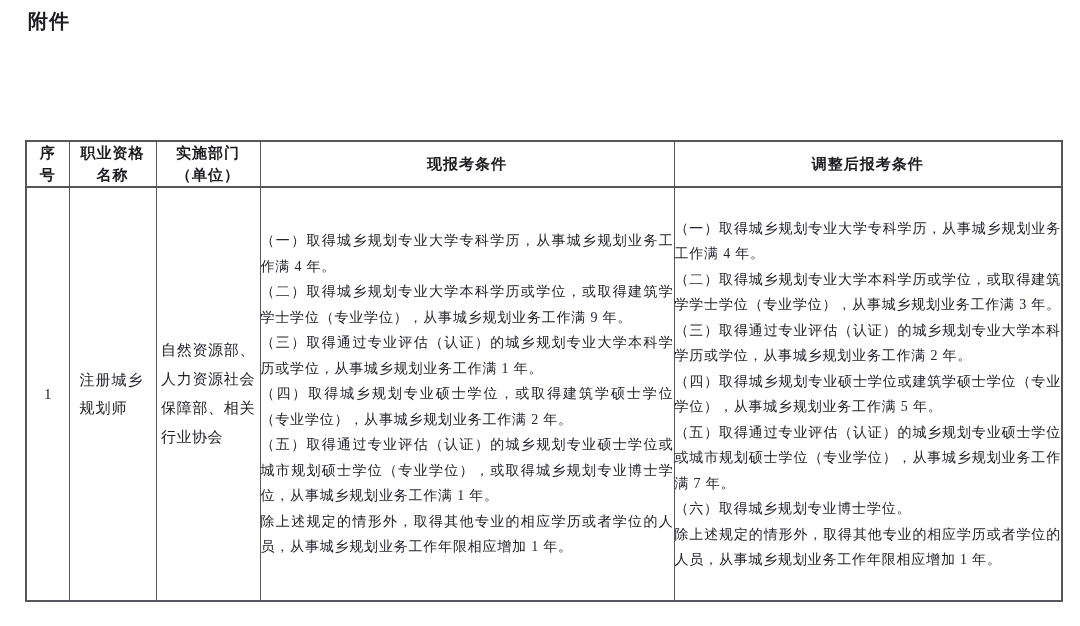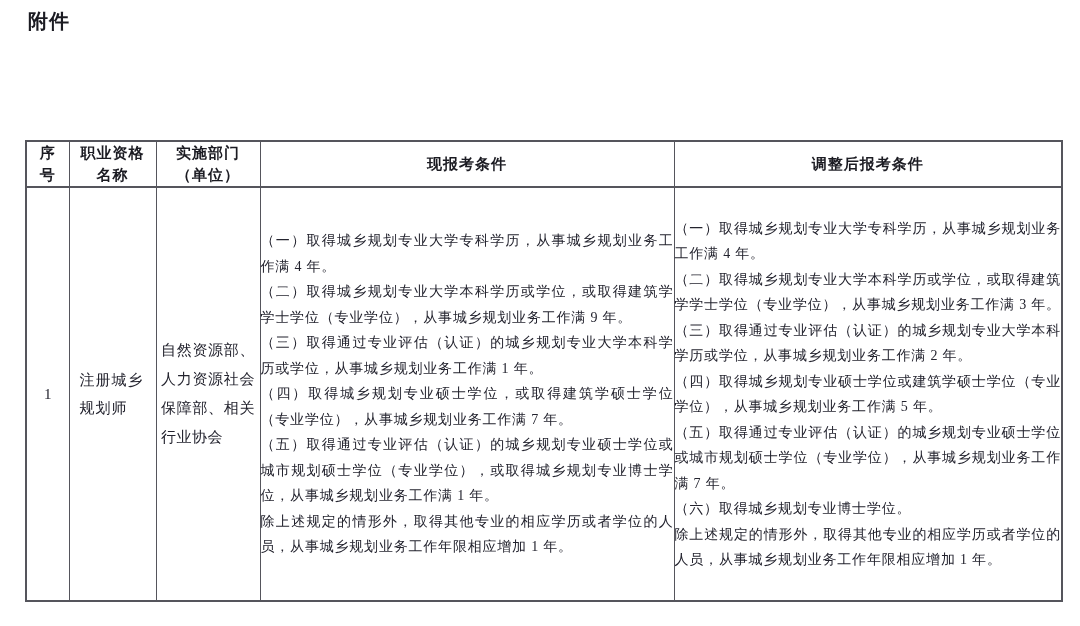--- a/index.html
+++ b/index.html
@@ -164,21 +164,21 @@
           <span class="qual-inner">注册城乡规划师</span>
         </td>
         <td>
           <span class="dept-inner">自然资源部、人力资源社会保障部、相关行业协会</span>
         </td>
         <td class="cond-cell-current">
           <div class="cond-wrap">
               <p class="cond-para">（一）取得城乡规划专业大学专科学历，从事城乡规划业务工作满 4 年。</p>
               <p class="cond-para">（二）取得城乡规划专业大学本科学历或学位，或取得建筑学学士学位（专业学位），从事城乡规划业务工作满 9 年。</p>
               <p class="cond-para">（三）取得通过专业评估（认证）的城乡规划专业大学本科学历或学位，从事城乡规划业务工作满 1 年。</p>
-              <p class="cond-para">（四）取得城乡规划专业硕士学位，或取得建筑学硕士学位（专业学位），从事城乡规划业务工作满 7 年。</p>
+              <p class="cond-para">（四）取得城乡规划专业硕士学位，或取得建筑学硕士学位（专业学位），从事城乡规划业务工作满 2 年。</p>
               <p class="cond-para">（五）取得通过专业评估（认证）的城乡规划专业硕士学位或城市规划硕士学位（专业学位），或取得城乡规划专业博士学位，从事城乡规划业务工作满 1 年。</p>
               <p class="cond-para">除上述规定的情形外，取得其他专业的相应学历或者学位的人员，从事城乡规划业务工作年限相应增加 1 年。</p>
             </div>
         </td>
         <td class="cond-cell-adjusted">
           <div class="cond-wrap">
               <p class="cond-para">（一）取得城乡规划专业大学专科学历，从事城乡规划业务工作满 4 年。</p>
               <p class="cond-para">（二）取得城乡规划专业大学本科学历或学位，或取得建筑学学士学位（专业学位），从事城乡规划业务工作满 3 年。</p>
               <p class="cond-para">（三）取得通过专业评估（认证）的城乡规划专业大学本科学历或学位，从事城乡规划业务工作满 2 年。</p>
               <p class="cond-para">（四）取得城乡规划专业硕士学位或建筑学硕士学位（专业学位），从事城乡规划业务工作满 5 年。</p>

